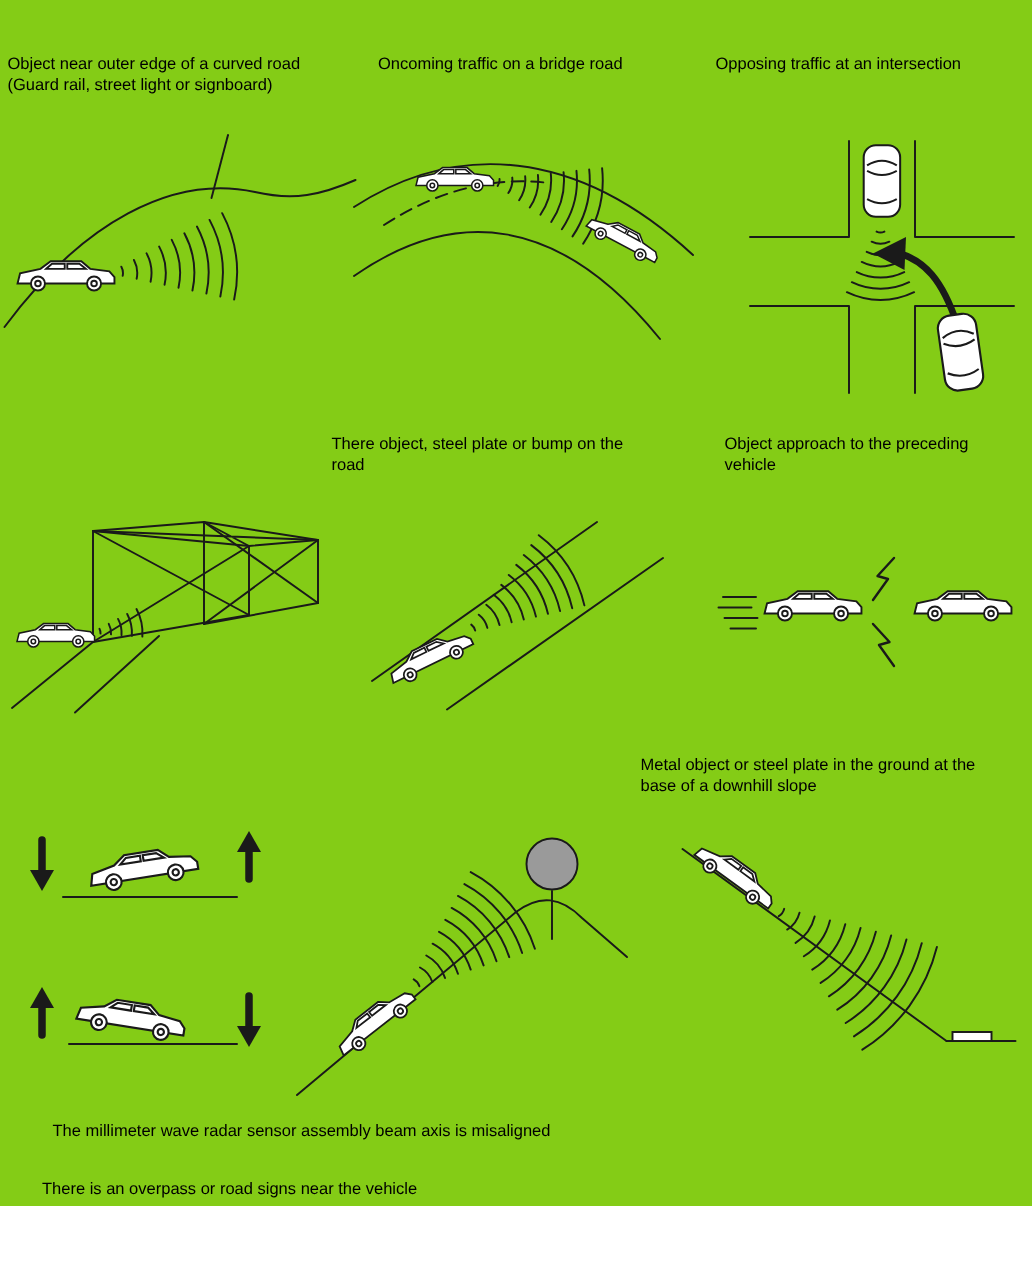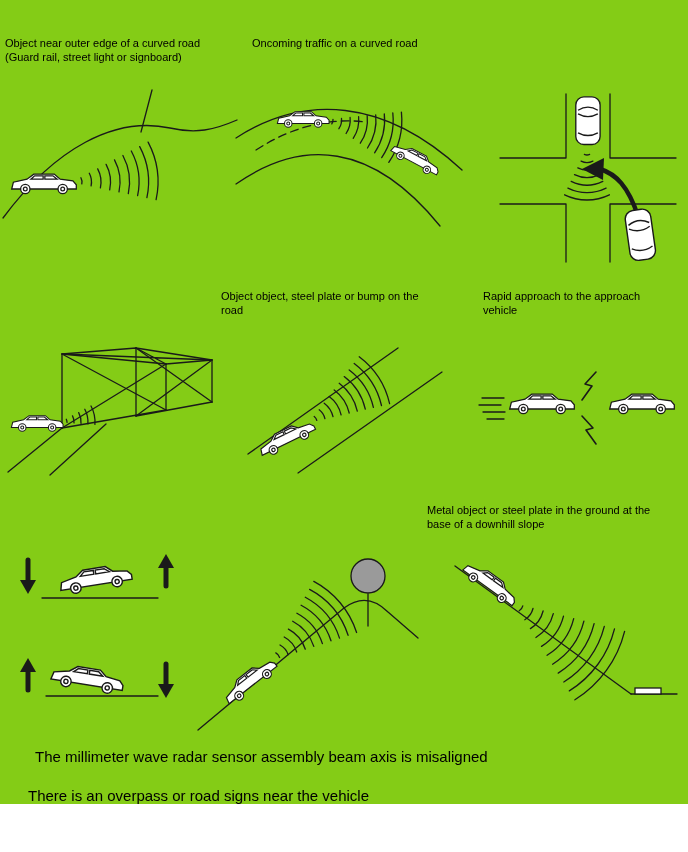--- a/index.html
+++ b/index.html
@@ -1,20 +1,20 @@
 <!DOCTYPE html>
 <html><head>
 <meta charset="utf-8">
 <style>
   *{margin:0;padding:0;box-sizing:border-box}
   html,body{background:#ffffff}
   .page{position:relative;width:688px;height:804px;background:#84cc16;
         font-family:"Liberation Sans","DejaVu Sans",sans-serif;color:#000;overflow:hidden}
   .caption{position:absolute;font-size:11px;line-height:1.28;color:#000}
-  .note{position:absolute;font-size:15px;line-height:1.28;color:#000}
+  .note{position:absolute;font-size:11px;line-height:1.28;color:#000}
   .art{position:absolute}
   .ln{stroke:#1a1a1a;fill:none;stroke-width:1.3;stroke-linecap:round;stroke-linejoin:round}
   .dash{stroke-dasharray:8 5}
   .solid{fill:#1a1a1a;stroke:none}
 </style>
 </head>
 <body>
 
 <svg width="0" height="0" style="position:absolute">
   <defs>
@@ -41,32 +41,33 @@
   <p class="caption" style="left:5px;top:36px;width:232px">Object near outer edge of a curved road (Guard rail, street light or signboard)</p>
   <svg class="art" style="left:0;top:86px" width="240" height="178" viewBox="0 0 240 178">
     <path class="ln" d="M3 132 C 55 62, 115 30, 170 42 C 196 48, 214 44, 237 34"></path>
     <path class="ln" d="M152 4 L141 46"></path>
     <use href="#car-side" transform="translate(10,86) scale(0.85)"></use>
     <g class="ln">
         <path d="M80.9 91.8 A9.0 9.0 0 0 1 81.8 97.9 M89.3 87.3 A18.5 18.5 0 0 1 91.1 99.8 M97.7 82.9 A28.0 28.0 0 0 1 100.4 101.8 M106.1 78.4 A37.5 37.5 0 0 1 109.7 103.8 M114.5 73.9 A47.0 47.0 0 0 1 119.0 105.8 M122.9 69.5 A56.5 56.5 0 0 1 128.3 107.7 M131.3 65.0 A66.0 66.0 0 0 1 137.6 109.7 M139.7 60.6 A75.5 75.5 0 0 1 146.9 111.7 M148.1 56.1 A85.0 85.0 0 0 1 156.1 113.7 " fill="none"></path>
       </g>
   </svg>
 
-  <p class="caption" style="left:252px;top:36px;width:175px">Oncoming traffic on a curved road</p>
+  <p class="caption" style="left:252px;top:36px;width:175px">Oncoming traffic on a bridge road</p>
   <svg class="art" style="left:234px;top:86px" width="232" height="178" viewBox="0 0 232 178">
     <path class="ln" d="M2 52 C 70 8, 150 12, 228 84"></path>
     <path class="ln" d="M2 98 C 68 52, 138 56, 206 140"></path>
     <path class="ln dash" d="M22 64 C 62 38, 100 32, 132 36"></path>
     <use href="#car-side" transform="translate(42,24) scale(0.68)"></use>
     <g class="ln">
         <path d="M99.0 33.3 A7.0 7.0 0 0 1 97.8 37.9 M107.5 32.4 A15.6 15.6 0 0 1 104.9 42.7 M116.1 31.5 A24.2 24.2 0 0 1 112.1 47.5 M124.6 30.6 A32.8 32.8 0 0 1 119.2 52.3 M133.2 29.7 A41.4 41.4 0 0 1 126.3 57.2 M141.7 28.8 A50.0 50.0 0 0 1 133.5 62.0 M150.3 27.9 A58.6 58.6 0 0 1 140.6 66.8 M158.8 27.0 A67.2 67.2 0 0 1 147.7 71.6 M167.4 26.1 A75.8 75.8 0 0 1 154.8 76.4 " fill="none"></path>
       </g>
     <use href="#car-side" transform="translate(162,52) rotate(28) scale(0.68)"></use>
   </svg>
 
+  <p class="caption" style="left:477px;top:36px;width:206px">Opposing traffic at an intersection</p>
   <svg class="art" style="left:498px;top:92px" width="180" height="172" viewBox="0 0 180 172">
     <path class="ln" d="M68 2 L68 66 L2 66"></path>
     <path class="ln" d="M2 112 L68 112 L68 170"></path>
     <path class="ln" d="M112 2 L112 66 L178 66"></path>
     <path class="ln" d="M178 112 L112 112 L112 170"></path>
     <use href="#car-top" transform="translate(76,3) scale(0.9)"></use>
     <g class="ln">
         <path d="M91.6 62.4 A6.0 6.0 0 0 1 86.4 62.4 M94.9 69.1 A13.5 13.5 0 0 1 83.1 69.1 M98.2 75.9 A21.0 21.0 0 0 1 79.8 75.9 M101.5 82.6 A28.5 28.5 0 0 1 76.5 82.6 M104.8 89.4 A36.0 36.0 0 0 1 73.2 89.4 M108.1 96.1 A43.5 43.5 0 0 1 69.9 96.1 M111.4 102.8 A51.0 51.0 0 0 1 66.6 102.8 " fill="none"></path>
       </g>
     <path class="ln" style="stroke-width:4.5" d="M140 124 C 130 94, 118 82, 102 77"></path>
@@ -81,31 +82,31 @@
     <path class="ln" d="M58 24 L162 34 M132 18 L208 30 M58 98 L162 80 M132 86 L208 72"></path>
     <path class="ln" d="M58 24 L208 30 M132 18 L162 34"></path>
     <path class="ln" d="M58 24 L162 80 M162 34 L58 98"></path>
     <path class="ln" d="M132 18 L208 72 M208 30 L132 86"></path>
     <use href="#car-side" transform="translate(6,84) scale(0.68)"></use>
     <g class="ln">
         <path d="M62.3 89.2 A6.0 6.0 0 0 1 63.0 92.4 M68.5 85.9 A13.0 13.0 0 0 1 70.0 92.9 M74.7 82.6 A20.0 20.0 0 0 1 77.0 93.4 M80.8 79.3 A27.0 27.0 0 0 1 83.9 93.9 M87.0 76.0 A34.0 34.0 0 0 1 90.9 94.4 " fill="none"></path>
       </g>
   </svg>
 
-  <p class="caption" style="left:221px;top:289px;width:200px">Object object, steel plate or bump on the road</p>
+  <p class="caption" style="left:221px;top:289px;width:200px">There object, steel plate or bump on the road</p>
   <svg class="art" style="left:240px;top:330px" width="205" height="146" viewBox="0 0 205 146">
     <path class="ln" d="M8 124 L158 18"></path>
     <path class="ln" d="M58 143 L202 42"></path>
     <use href="#car-side" transform="translate(14,112) rotate(-26) scale(0.78)"></use>
     <g class="ln">
         <path d="M74.2 86.4 A7.0 7.0 0 0 1 76.8 90.4 M79.2 79.8 A15.3 15.3 0 0 1 84.9 88.6 M84.2 73.2 A23.6 23.6 0 0 1 93.0 86.7 M89.2 66.5 A31.9 31.9 0 0 1 101.1 84.8 M94.2 59.9 A40.2 40.2 0 0 1 109.2 83.0 M99.2 53.3 A48.5 48.5 0 0 1 117.3 81.1 M104.2 46.6 A56.8 56.8 0 0 1 125.3 79.2 M109.2 40.0 A65.1 65.1 0 0 1 133.4 77.4 M114.2 33.4 A73.4 73.4 0 0 1 141.5 75.5 M119.2 26.8 A81.7 81.7 0 0 1 149.6 73.6 " fill="none"></path>
       </g>
   </svg>
 
-  <p class="caption" style="left:483px;top:289px;width:192px">Rapid approach to the approach vehicle</p>
+  <p class="caption" style="left:483px;top:289px;width:192px">Object approach to the preceding vehicle</p>
   <svg class="art" style="left:478px;top:352px" width="205" height="112" viewBox="0 0 205 112">
     <path class="ln" d="M4 46 L26 46 M1 53 L23 53 M5 60 L27 60 M9 67 L26 67"></path>
     <use href="#car-side" transform="translate(30,40) scale(0.85)"></use>
     <use href="#car-side" transform="translate(130,40) scale(0.85)"></use>
     <path class="ln" style="stroke-width:1.6" d="M118 20 L107 32 L114 34 L104 48"></path>
     <path class="ln" style="stroke-width:1.6" d="M104 64 L115 76 L108 78 L118 92"></path>
   </svg>
 
   <svg class="art" style="left:8px;top:542px" width="205" height="192" viewBox="0 0 205 192">
     <use href="#car-side" transform="translate(48,30) rotate(-9) scale(0.95)"></use>

